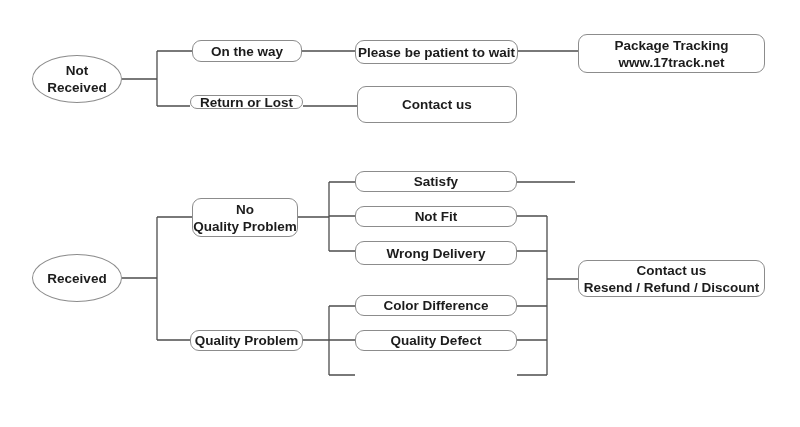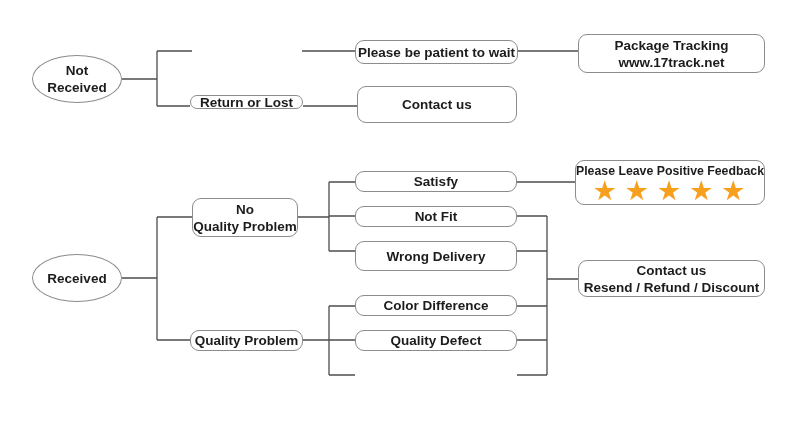--- a/index.html
+++ b/index.html
@@ -72,20 +72,23 @@
     <path d="M303 340 H329 M329 306 V375 M329 306 H355 M329 340 H355 M329 375 H355"></path>
     <path d="M517 182 H575"></path>
     <path d="M517 216 H547 M517 251 H547 M517 306 H547 M517 340 H547 M517 375 H547 M547 216 V375 M547 279 H578"></path>
   </svg>
 
   <div class="node ellipse" style="left:32px;top:55px;width:90px;height:48px">
     <span>Not</span>
     <span>Received</span>
   </div>
 
+  <div class="node box" style="left:192px;top:40px;width:110px;height:22px">
+    <span>On the way</span>
+  </div>
 
   <div class="node box" style="left:355px;top:40px;width:163px;height:24px">
     <span>Please be patient to wait</span>
   </div>
 
   <div class="node box" style="left:578px;top:34px;width:187px;height:39px">
     <span>Package Tracking</span>
     <span>www.17track.net</span>
   </div>
 
@@ -107,28 +110,24 @@
   </div>
 
   <div class="node box" style="left:355px;top:171px;width:162px;height:21px">
     <span>Satisfy</span>
   </div>
 
   <div class="node box" style="left:355px;top:206px;width:162px;height:21px">
     <span>Not Fit</span>
   </div>
 
-  <div class="node box" style="left:355px;top:241px;width:162px;height:30px">
+  <div class="node box" style="left:355px;top:241px;width:162px;height:24px">
     <span>Wrong Delivery</span>
   </div>
 
-  <div class="node box feedback" style="left:575px;top:160px;width:190px;height:45px">
-    <span class="fb-text">Please Leave Positive Feedback</span>
-    <span class="fb-stars">★ ★ ★ ★ ★</span>
-  </div>
 
   <div class="node box" style="left:190px;top:330px;width:113px;height:21px">
     <span>Quality Problem</span>
   </div>
 
   <div class="node box" style="left:355px;top:295px;width:162px;height:21px">
     <span>Color Difference</span>
   </div>
 
   <div class="node box" style="left:355px;top:330px;width:162px;height:21px">

